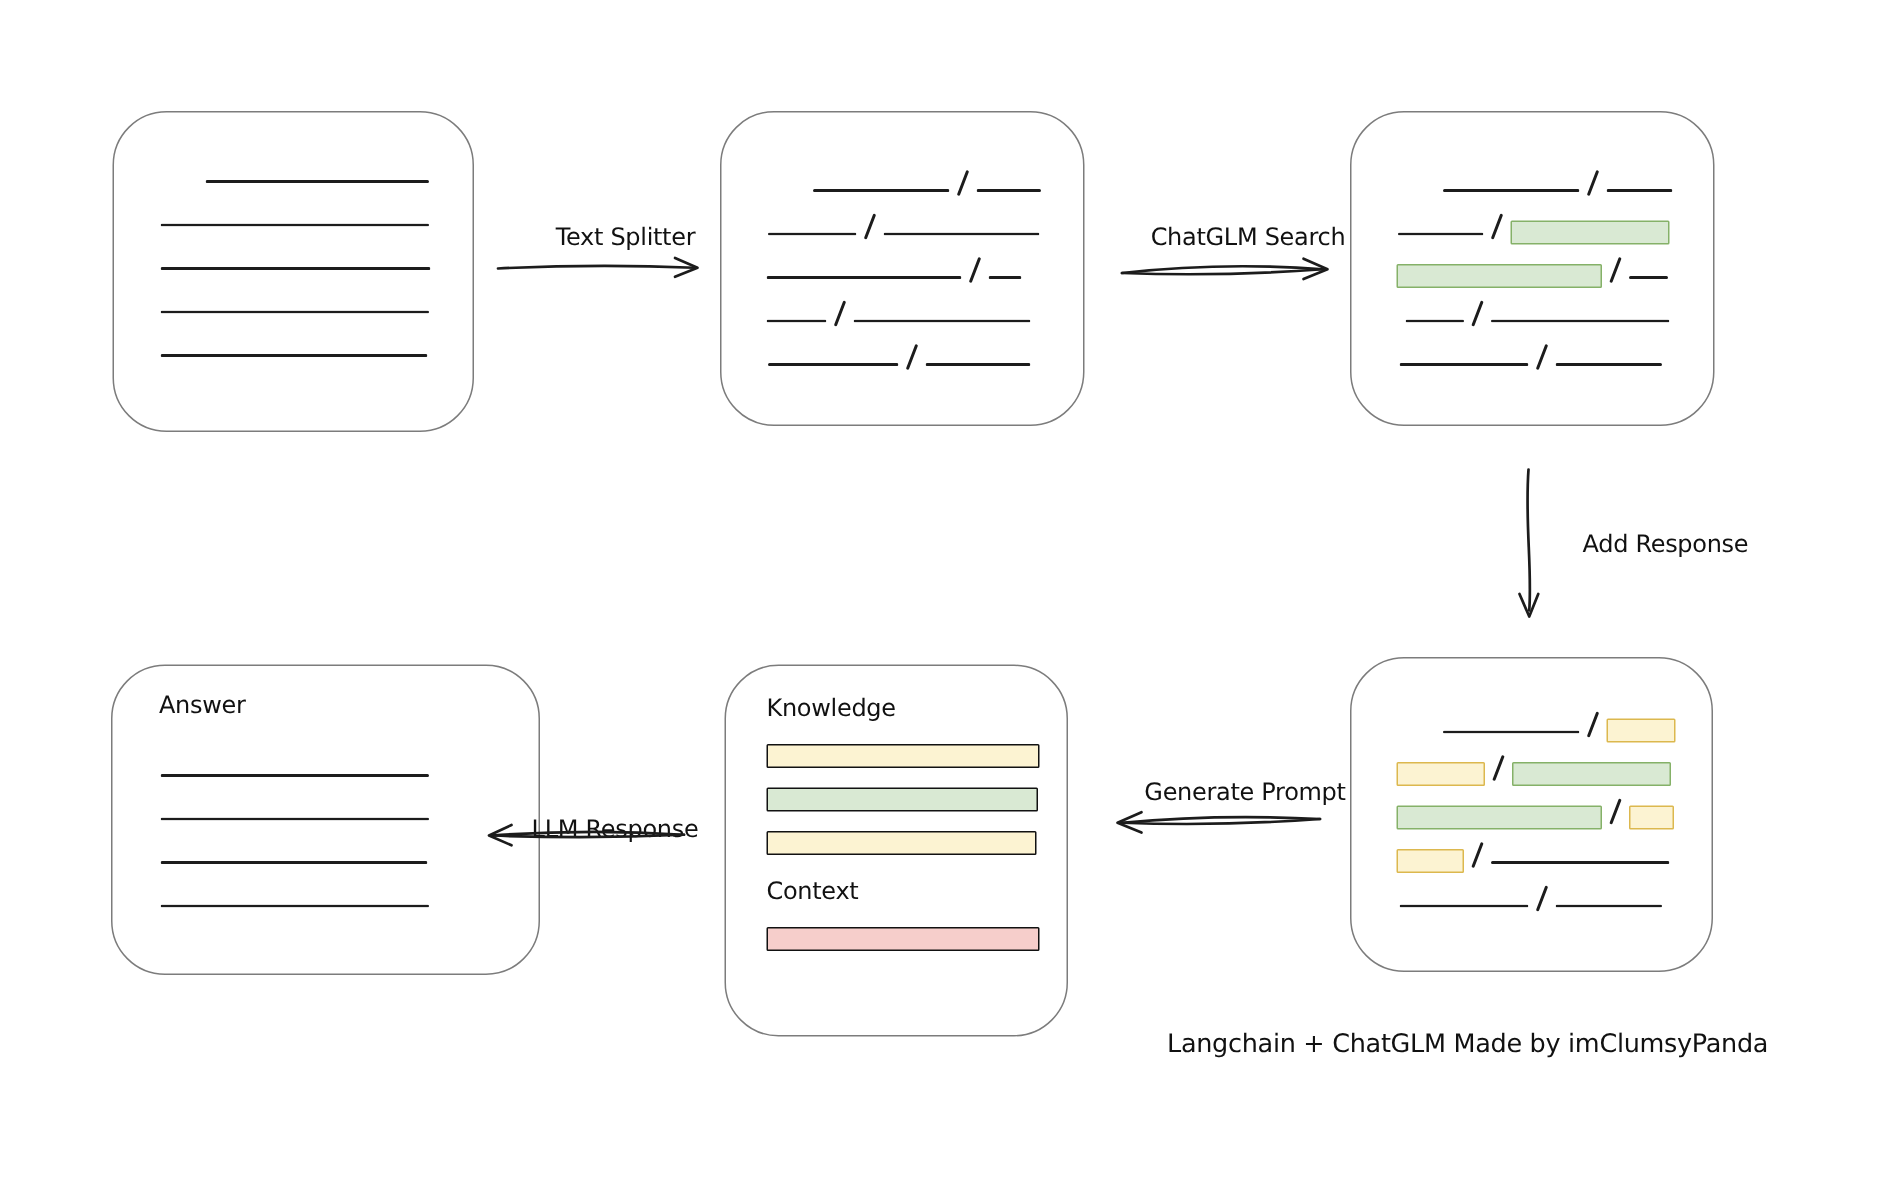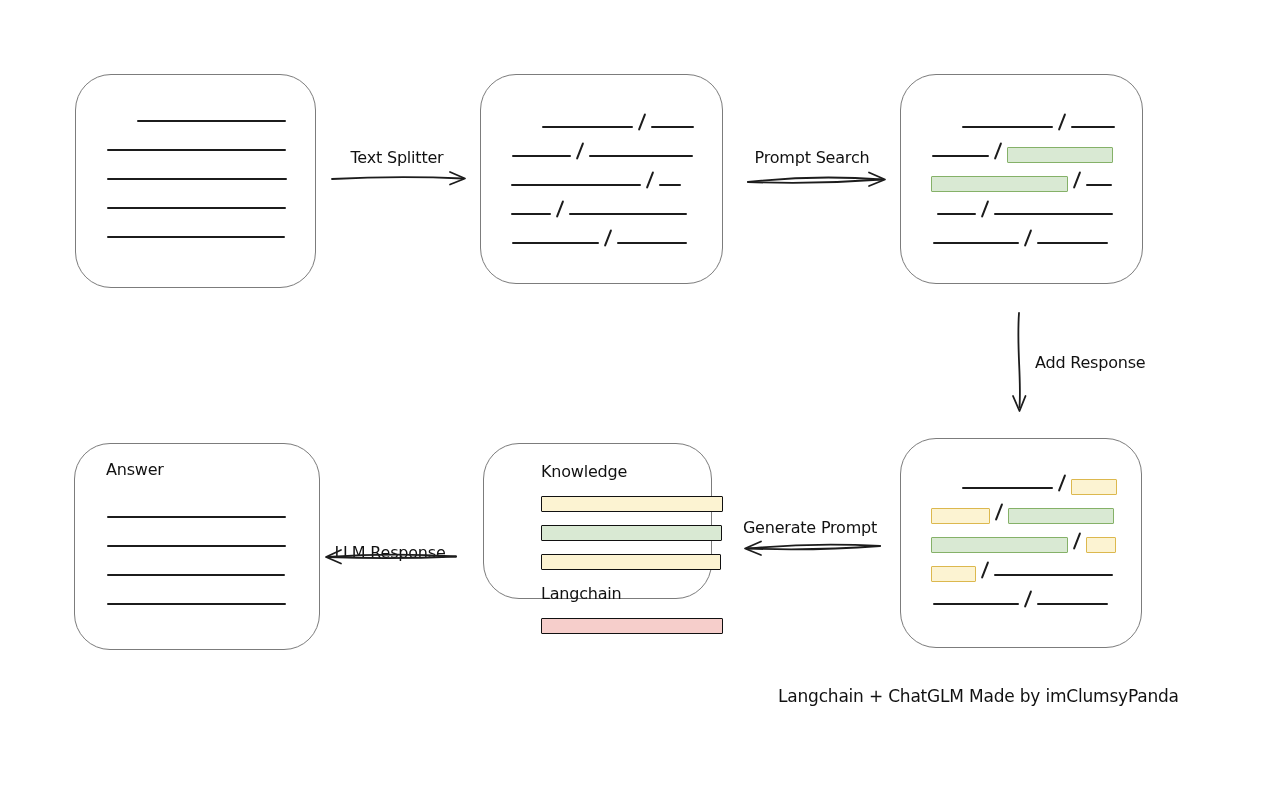--- a/index.html
+++ b/index.html
@@ -19,21 +19,21 @@
   .seg-row{height:29px;display:flex;align-items:flex-end;}
   .seg-line{height:0;border-bottom:2px solid var(--line);margin-bottom:7px;border-radius:1px;}
   .seg-slash{width:2px;height:18px;background:var(--line);transform:rotate(21deg);margin:0 8px 4px 8px;border-radius:1px;flex:none;}
   .seg-rect{height:14px;border:1.6px solid;margin-bottom:1px;border-radius:1px;flex:none;}
   .green{background:var(--green-fill);border-color:var(--green-stroke);}
   .yellow{background:var(--yellow-fill);border-color:var(--yellow-stroke);}
   .red{background:var(--red-fill);border-color:var(--red-stroke);}
 
   .bar{height:14px;border:1.6px solid;border-radius:1px;}
 
-  .flow-label{position:absolute;font-size:16px;font-weight:500;text-align:center;white-space:nowrap;letter-spacing:-0.2px;}
+  .flow-label{position:absolute;font-size:16px;font-weight:500;text-align:center;white-space:nowrap;letter-spacing:-0.2px;margin-left:20px;}
   .inbox-label{font-size:16px;font-weight:500;letter-spacing:-0.2px;}
 
   #arrow-layer{position:absolute;left:0;top:0;width:1262px;height:792px;pointer-events:none;}
   #arrow-layer path{stroke:var(--line);stroke-width:1.8;fill:none;stroke-linecap:round;stroke-linejoin:round;}
 
   .caption{position:absolute;left:778px;top:686px;width:400px;text-align:left;font-size:17px;font-weight:500;letter-spacing:-0.2px;white-space:nowrap;}
 
   
   .pad-doc{padding:25px 0 0 0;}
   .pad-split{padding:31px 0 0 0;}
@@ -149,57 +149,57 @@
           <div class="seg-line" style="width: 119px;"></div>
         </div>
         <div class="seg-row" style="padding-left: 32px;">
           <div class="seg-line" style="width: 86px;"></div>
           <div class="seg-slash"></div>
           <div class="seg-line" style="width: 71px;"></div>
         </div>
       </div>
   </div>
 
-  <div class="dbox" style="left:483px;top:443px;width:229px;height:156px;padding-left:30px;">
+  <div class="dbox" style="left:483px;top:443px;width:229px;height:248px;">
     <div class="prompt-content">
       <div class="inbox-label" style="height:22px;">Knowledge</div>
       <div>
           <div class="bar yellow" style="width: 180px; margin-top: 12px;"></div>
           <div class="bar green" style="width: 179px; margin-top: 13px;"></div>
           <div class="bar yellow" style="width: 178px; margin-top: 13px;"></div>
         </div>
-      <div class="inbox-label" style="height:22px;margin-top:14px;">Langchain</div>
+      <div class="inbox-label" style="height:22px;margin-top:14px;">Context</div>
       <div>
           <div class="bar red" style="width: 180px; margin-top: 12px;"></div>
         </div>
     </div>
   </div>
 
-  <div class="dbox" style="left:74px;top:443px;width:246px;height:207px;">
+  <div class="dbox" style="left:74px;top:443px;width:286px;height:207px;">
     <div class="answer-content">
       <div class="inbox-label" style="height:22px;">Answer</div>
       <div style="margin-top:14px;">
           <div class="seg-row" style="padding-left: 1px;">
             <div class="seg-line" style="width: 179px;"></div>
           </div>
           <div class="seg-row" style="padding-left: 1px;">
             <div class="seg-line" style="width: 179px;"></div>
           </div>
           <div class="seg-row" style="padding-left: 1px;">
             <div class="seg-line" style="width: 178px;"></div>
           </div>
           <div class="seg-row" style="padding-left: 1px;">
             <div class="seg-line" style="width: 179px;"></div>
           </div>
         </div>
     </div>
   </div>
 
   <div class="flow-label" style="left:327px;top:148px;width:140px;">Text Splitter</div>
-  <div class="flow-label" style="left:742px;top:148px;width:140px;">Prompt Search</div>
+  <div class="flow-label" style="left:742px;top:148px;width:140px;">ChatGLM Search</div>
   <div class="flow-label" style="left:1035px;top:353px;width:120px;text-align:left;">Add Response</div>
   <div class="flow-label" style="left:735px;top:518px;width:150px;">Generate Prompt</div>
   <div class="flow-label" style="left:320px;top:543px;width:140px;">LLM Response</div>
 
   <svg id="arrow-layer" viewBox="0 0 1262 792" xmlns="http://www.w3.org/2000/svg">
     <g>
       <path d="M332,179 C 382,176.5 428,177 463,178.5"></path>
       <path d="M450,172 L465,178.5 L450,184.5"></path>
     </g>
     <g>

